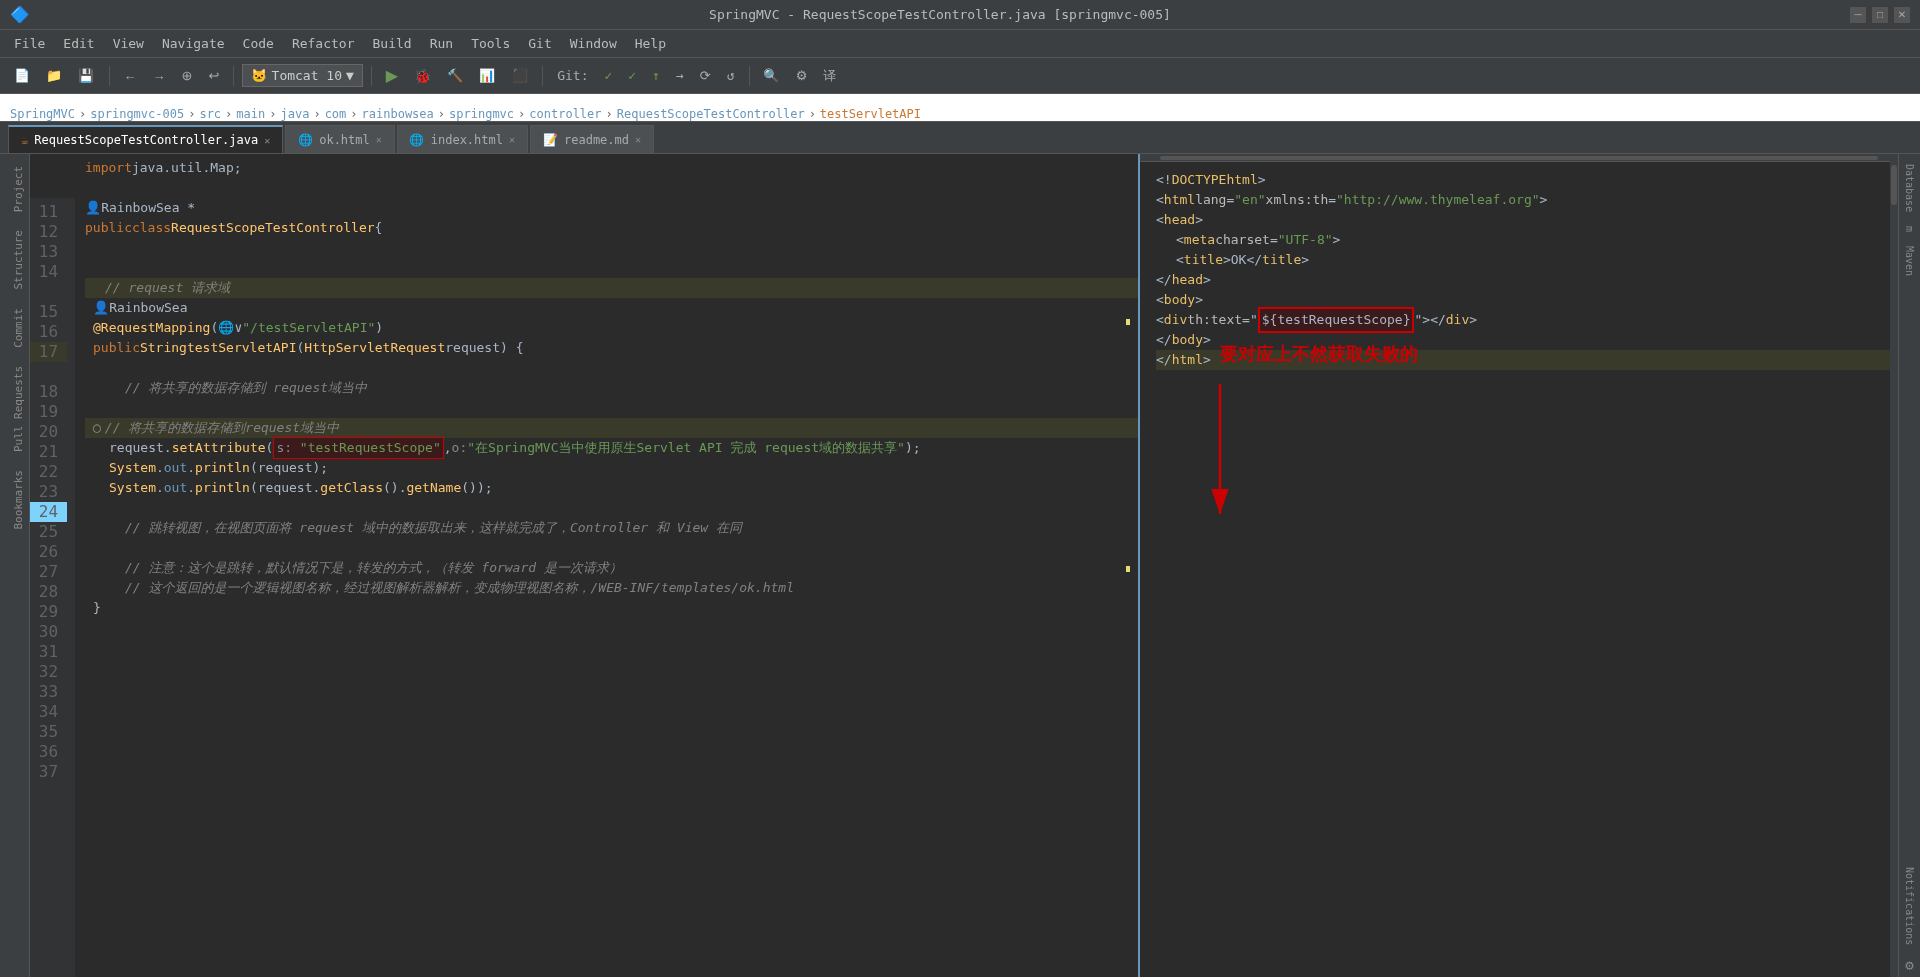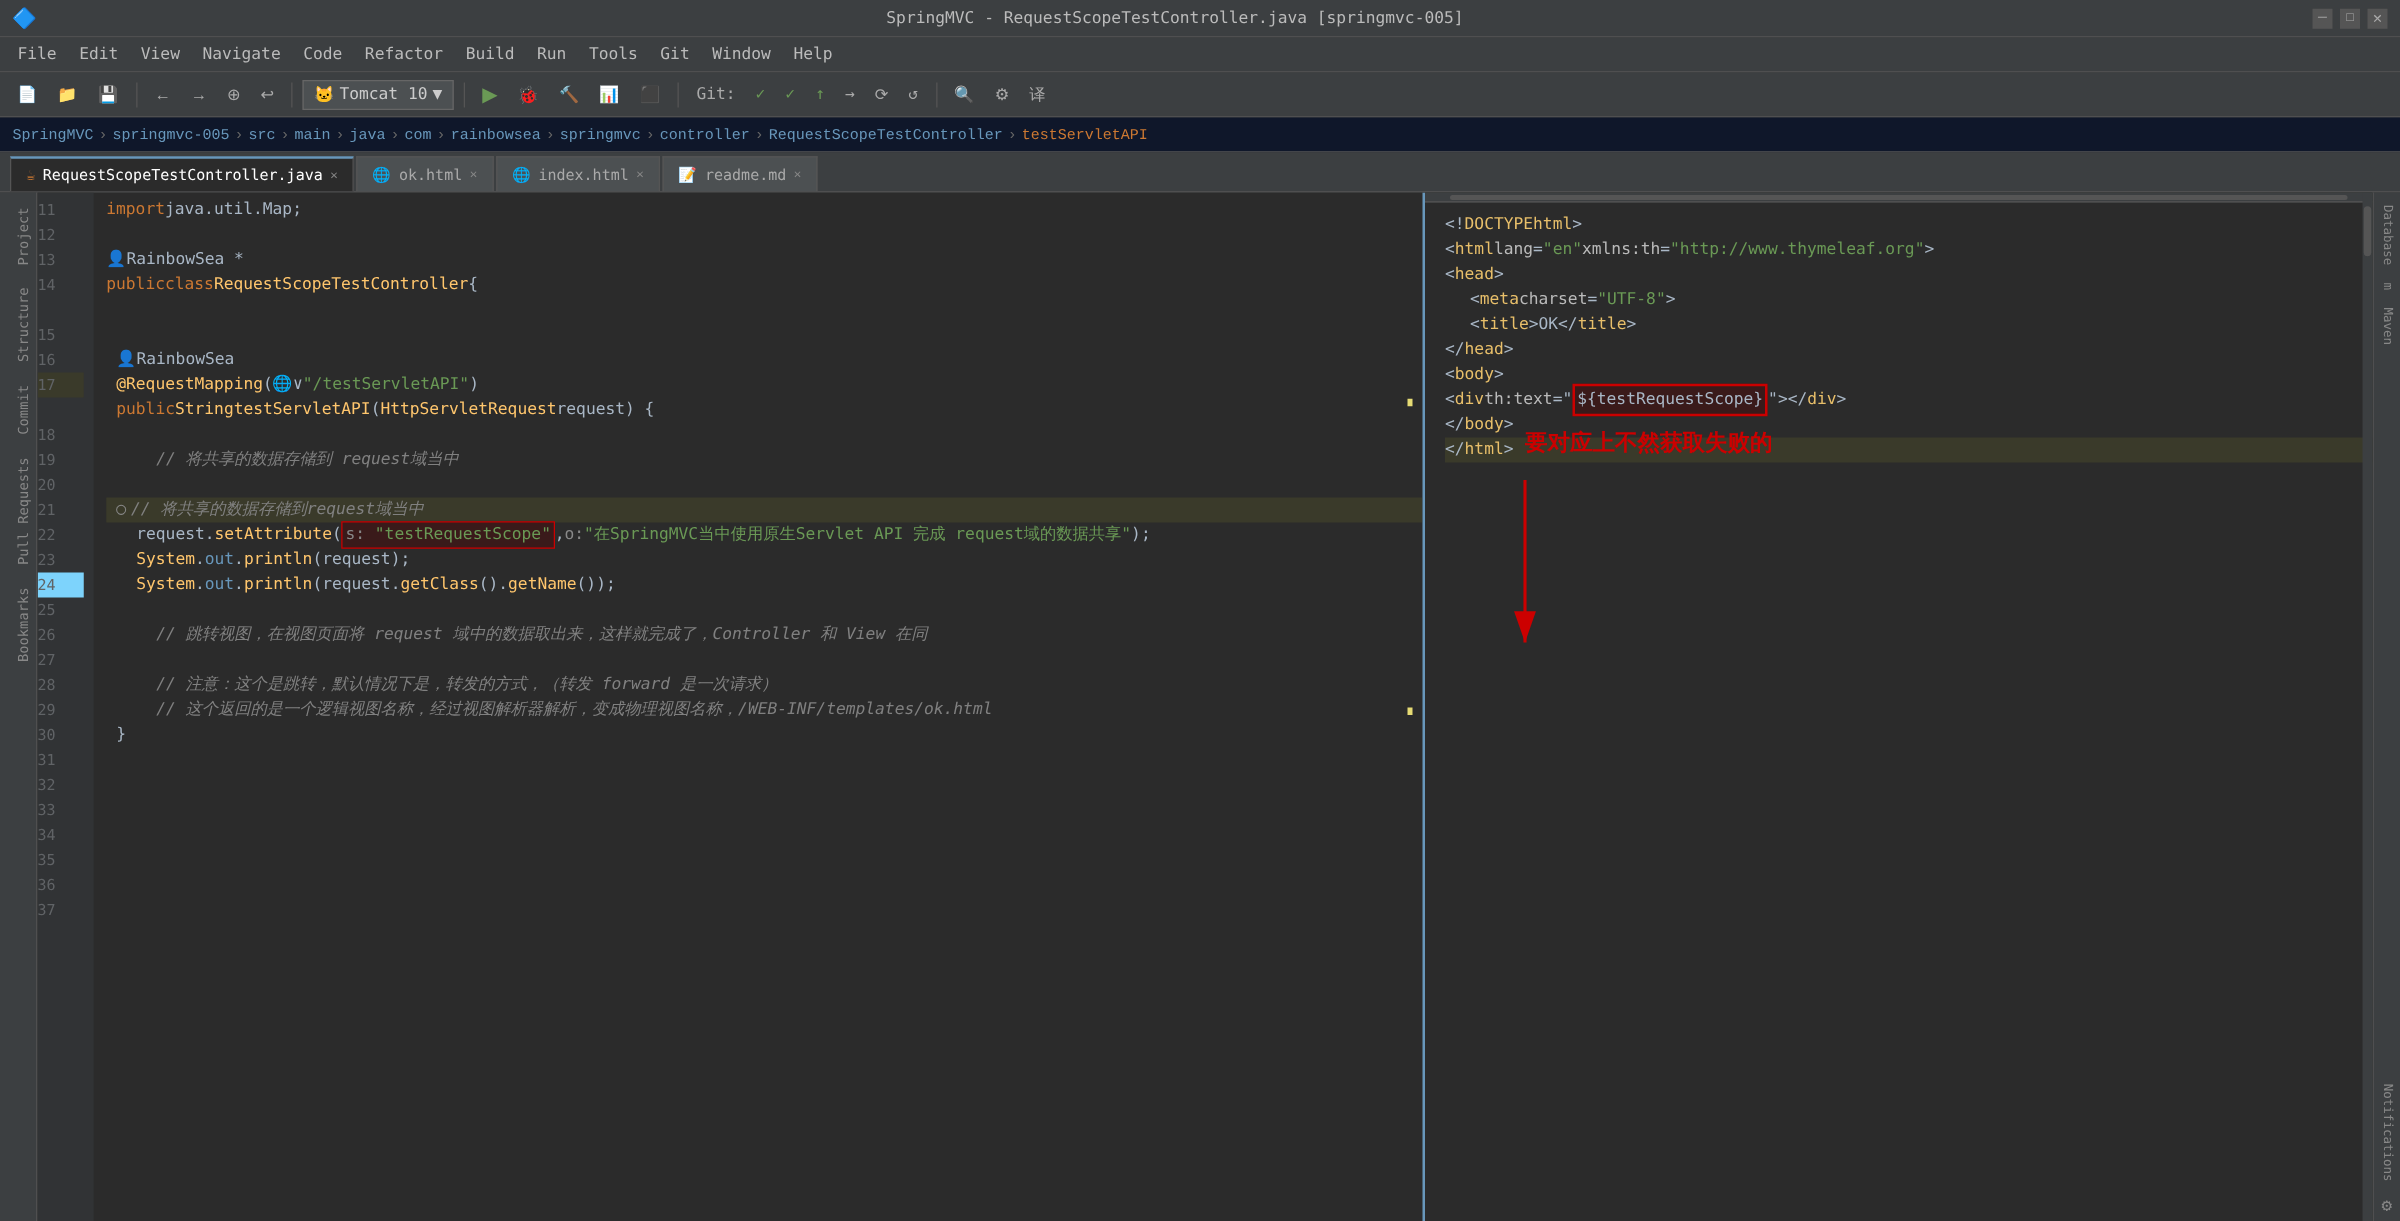--- a/index.html
+++ b/index.html
@@ -99,29 +99,28 @@
       cursor: pointer;
     }
     .run-btn { color: #6a9955; font-size: 16px; }
     .debug-btn { color: #cc7832; font-size: 14px; }
     .git-ok { color: #6a9955; }
     .git-check { color: #6a9955; }
 
     
     .breadcrumb {
       height: 28px;
-      background: #0f172a;
-      display: flex;
-      align-items: center;
+      background: #ffffff;
+      display: flex;
+      align-items: flex-end;
       padding: 0 10px;
       gap: 4px;
       border-bottom: 1px solid #555;
       font-size: 12px;
       color: #aaa;
-      font-family: Liberation Mono, monospace;
     }
     .breadcrumb-sep { color: #666; }
     .breadcrumb-item { color: #6897bb; cursor: pointer; }
     .breadcrumb-current { color: #cc7832; }
 
     
     .tabs-bar {
       height: 32px;
       background: #3c3f41;
       display: flex;
@@ -193,26 +192,27 @@
       flex: 1;
       background: #2b2b2b;
       overflow: hidden;
       position: relative;
       display: flex;
     }
     .line-numbers {
       width: 45px;
       background: #313335;
       color: #606366;
-      font-size: 12px;
-      text-align: left;
+      font-size: 16px;
+      text-align: center;
       padding: 0 8px 0 0;
       user-select: none;
       line-height: 20px;
       padding-top: 4px;
+      margin-top: 44px;
     }
     .code-content {
       flex: 1;
       padding: 4px 0 4px 10px;
       overflow: auto;
       line-height: 20px;
       position: relative;
     }
     .code-line {
       height: 20px;
@@ -461,20 +461,24 @@
             <span class="kw">class</span>
             <span> </span>
             <span class="cls">RequestScopeTestController</span>
             <span class="normal"> {</span>
         </div>
 
         <div class="code-line">&nbsp;</div>
 
         <div class="code-line">&nbsp;</div>
 
+        <div class="code-line highlighted">
+          <span style="padding-left:20px;"></span>
+            <span class="comment">// request 请求域</span>
+        </div>
 
         <div class="code-line">
           <span style="padding-left:8px;color:#888;">👤</span>
             <span class="normal"> RainbowSea</span>
         </div>
 
         <div class="code-line">
           <span style="padding-left:8px;"></span>
             <span class="ann2">@RequestMapping</span>
             <span class="normal">(</span>

